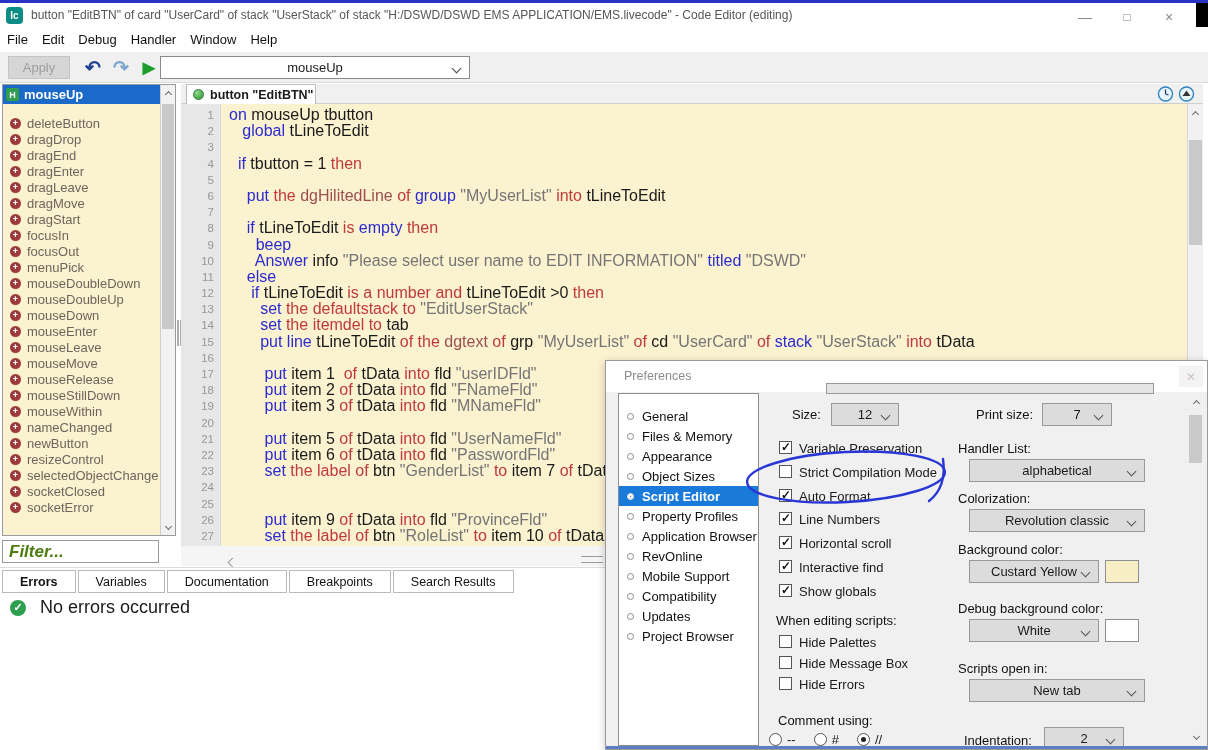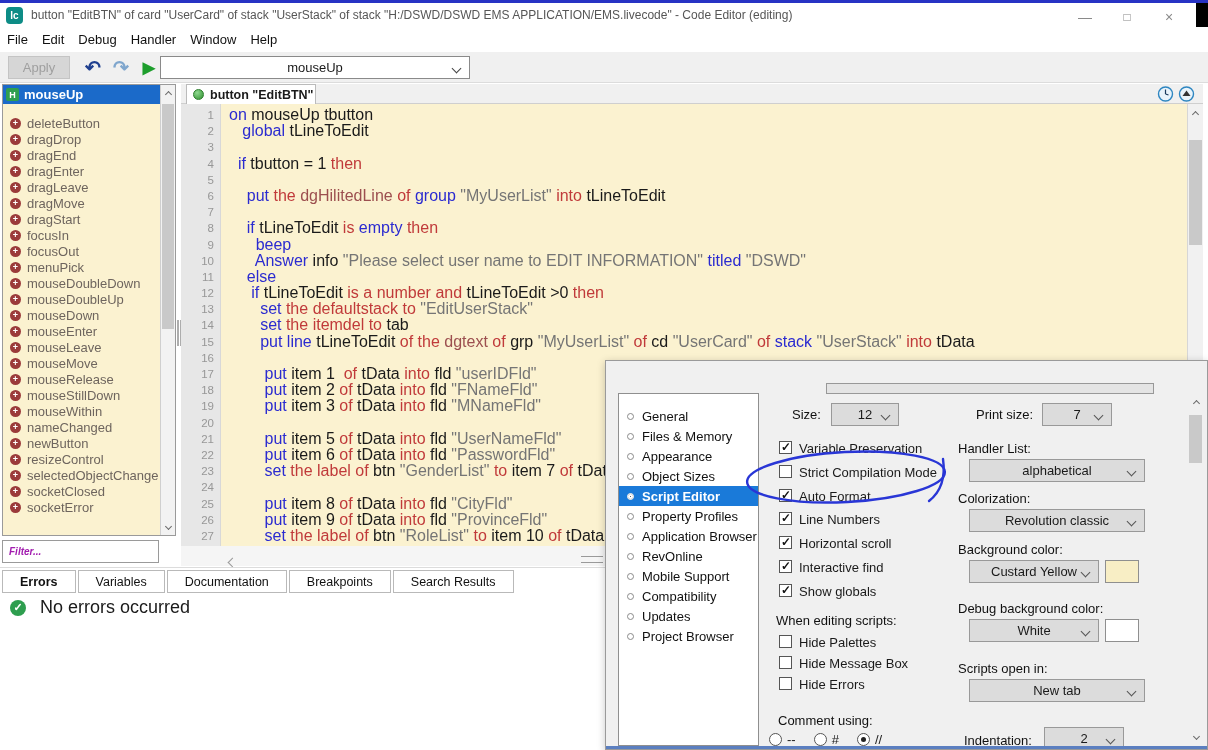--- a/index.html
+++ b/index.html
@@ -54,21 +54,21 @@
   .scroll-btn .chv { width:5px; height:5px; border-color:#6a6a6a; }
   .list-thumb { position:absolute; left:1px; width:12px; background:#c9c9c9; }
   .handler-items { position:absolute; left:0; top:30px; right:16px; }
   .h-row { height:16px; display:flex; align-items:center; padding-left:7px; }
   .plus-ico { width:11px; height:11px; border-radius:50%; background:#9b3a3a; color:#fff; font-size:9px;
               font-weight:bold; line-height:10px; text-align:center; flex:none; }
   .h-label { margin-left:6px; font-size:13px; color:#6e655e; white-space:nowrap; }
 
   .filter-box { position:absolute; left:2px; top:540px; width:157px; height:23px; background:#fff;
                 border:1px solid #9a9a9a; display:flex; align-items:center; padding-left:6px;
-                font-size:10px; font-style:italic; font-weight:bold; color:#a21caf; }
+                font-size:17px; font-style:italic; font-weight:bold; color:#4d7c0f; }
   .v-grip { position:absolute; left:177px; top:320px; width:5px; height:26px;
             border-left:2px solid #adadad; border-right:2px solid #adadad; }
 
   
   .tabbar { position:absolute; left:181px; top:84px; width:1022px; height:20px; background:#f0f0f0;
             border-bottom:1px solid #cfcfcf; }
   .ed-tab { position:absolute; left:5px; top:0; width:130px; height:20px; background:#fff;
             border:1px solid #bbb; border-bottom:none; display:flex; align-items:center; }
   .green-dot { width:11px; height:11px; border-radius:50%; margin-left:6px; flex:none;
                background:radial-gradient(circle at 35% 30%, #8fd98f, #2f8f2f); border:1px solid #2c7f2c; }
@@ -411,21 +411,20 @@
       <div class="code-row">
         <span class="ln">23</span>
         <span class="ct"><span class="tok-p">        </span><span class="tok-c">set</span><span class="tok-p"> </span><span class="tok-k">the</span><span class="tok-p"> </span><span class="tok-k">label</span><span class="tok-p"> </span><span class="tok-k">of</span><span class="tok-p"> btn </span><span class="tok-s">"GenderList"</span><span class="tok-p"> </span><span class="tok-k">to</span><span class="tok-p"> item 7 </span><span class="tok-k">of</span><span class="tok-p"> tData</span></span>
       </div>
       <div class="code-row">
         <span class="ln">24</span>
         <span class="ct"></span>
       </div>
       <div class="code-row">
         <span class="ln">25</span>
-        <span class="ct"><span class="tok-p">        </span><span class="tok-c">put</span><span class="tok-p"> item 8 </span><span class="tok-k">of</span><span class="tok-p"> tData </span><span class="tok-k">into</span><span class="tok-p"> fld </span><span class="tok-s">"CityFld"</span></span>
       </div>
       <div class="code-row">
         <span class="ln">26</span>
         <span class="ct"><span class="tok-p">        </span><span class="tok-c">put</span><span class="tok-p"> item 9 </span><span class="tok-k">of</span><span class="tok-p"> tData </span><span class="tok-k">into</span><span class="tok-p"> fld </span><span class="tok-s">"ProvinceFld"</span></span>
       </div>
       <div class="code-row">
         <span class="ln">27</span>
         <span class="ct"><span class="tok-p">        </span><span class="tok-c">set</span><span class="tok-p"> </span><span class="tok-k">the</span><span class="tok-p"> </span><span class="tok-k">label</span><span class="tok-p"> </span><span class="tok-k">of</span><span class="tok-p"> btn </span><span class="tok-s">"RoleList"</span><span class="tok-p"> </span><span class="tok-k">to</span><span class="tok-p"> item 10 </span><span class="tok-k">of</span><span class="tok-p"> tData</span></span>
       </div>
     </div>
@@ -449,20 +448,24 @@
     <div class="btab">Documentation</div>
     <div class="btab">Breakpoints</div>
     <div class="btab">Search Results</div>
   </div>
 <div class="status-row">
   <span class="ok-ico">✓</span>
   <span class="status-text">No errors occurred</span>
 </div>
 
 <div class="prefs">
+  <div class="prefs-titlebar">
+    <span class="prefs-title">Preferences</span>
+    <span class="prefs-close">✕</span>
+  </div>
 
   <div class="prefs-nav" id="prefs-nav">
       <div class="nav-row">
         <span class="nav-dot"></span>
         <span class="nav-label">General</span>
       </div>
       <div class="nav-row">
         <span class="nav-dot"></span>
         <span class="nav-label">Files &amp; Memory</span>
       </div>

